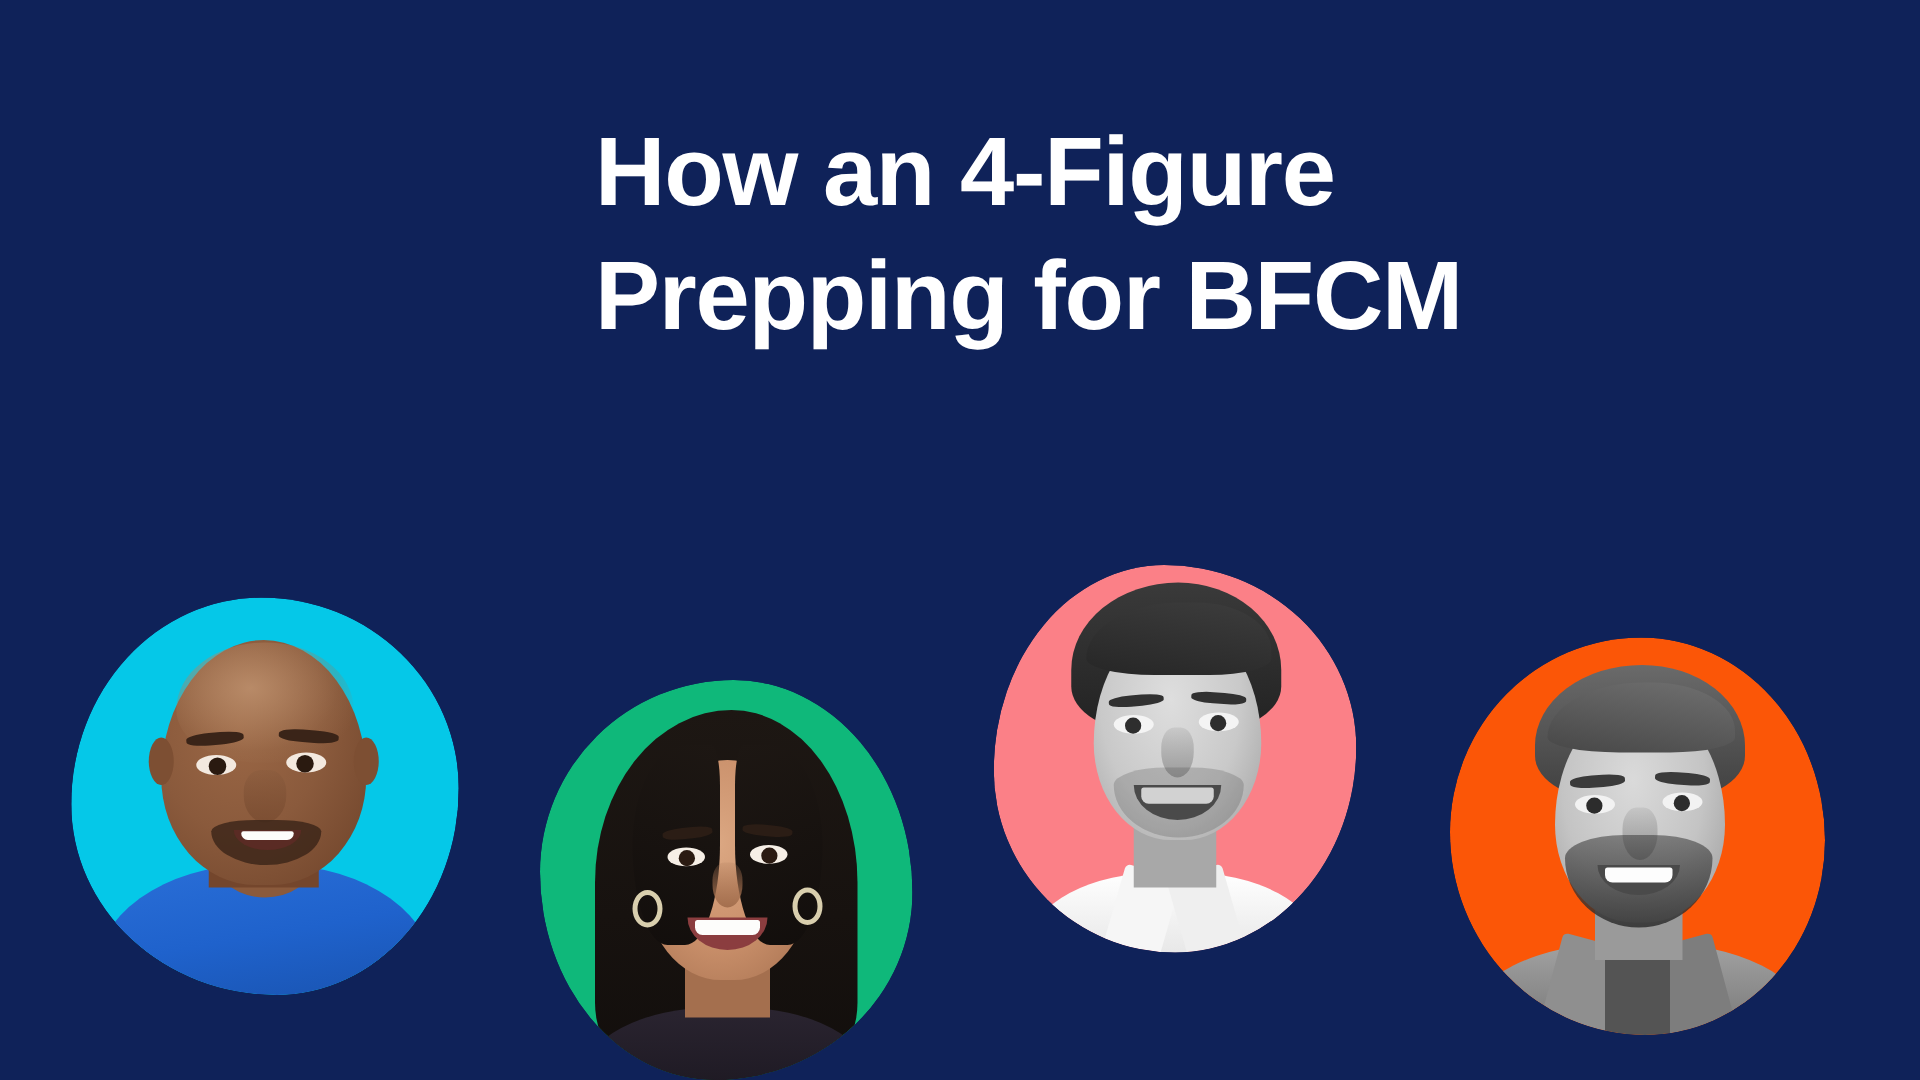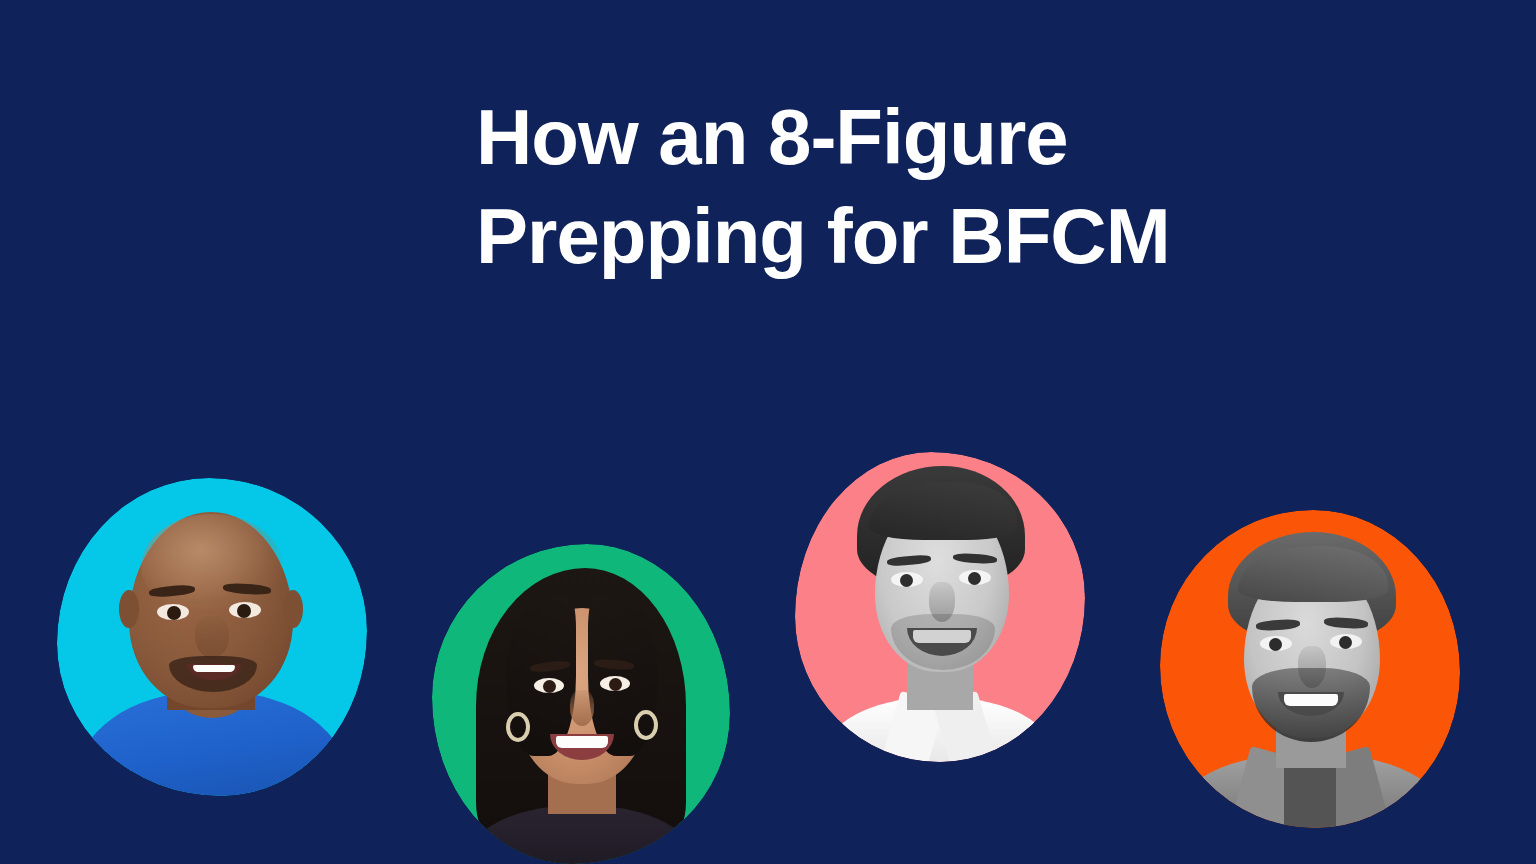--- a/index.html
+++ b/index.html
@@ -172,21 +172,21 @@
   .ph-beard { position:absolute; border-radius:40% 40% 50% 50% / 25% 25% 75% 75%; }
   .ph-collar { position:absolute; }
 </style>
 </head>
 <body>
 
 <div class="stage">
 
 
   <div class="title-block">
-    <div class="title-line">How an 8-Figure</div>
+    <div class="title-line">How an 4-Figure</div>
     <div class="title-line">Prepping for BFCM</div>
   </div>
 
   <div class="speakers">
 
     <div class="speaker shape-a" style="left:57px; top:38px; width:310px; height:318px;">
       <div class="blob-clip shape-a">
         <div class="blob-bg" style="background:#05c8e8;"></div>
         <div class="portrait">
 

